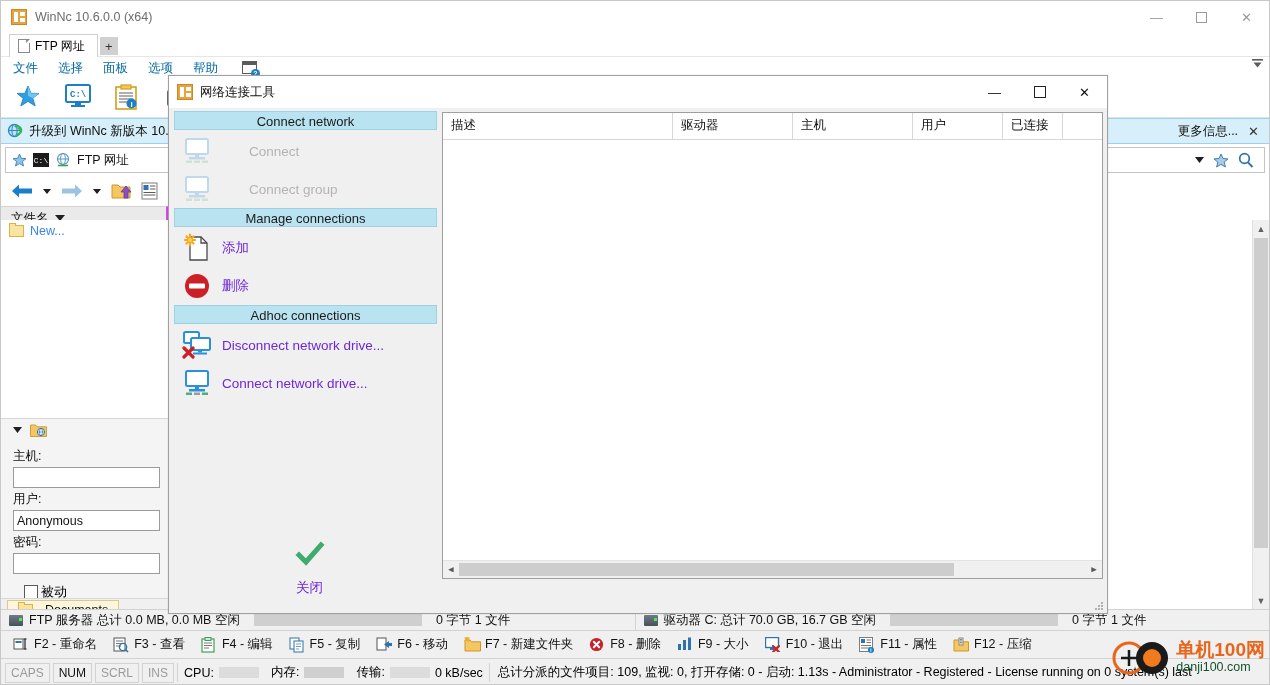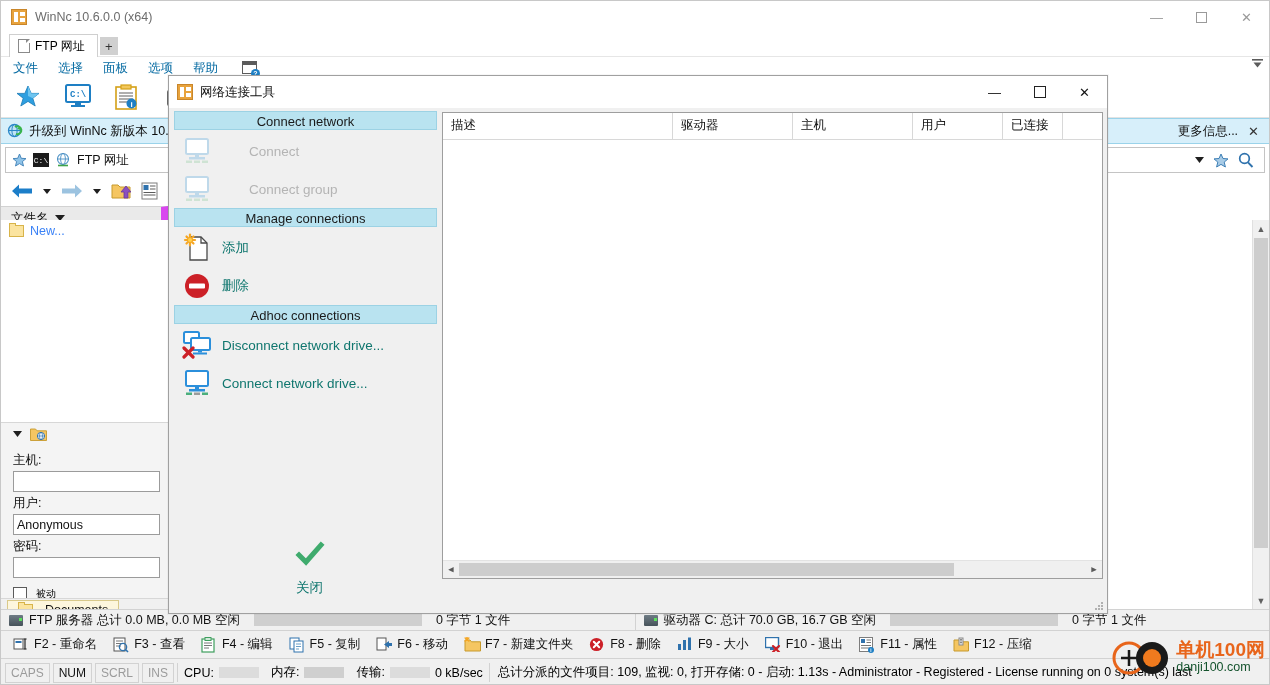--- a/index.html
+++ b/index.html
@@ -93,21 +93,21 @@
   .frow{height:21px;display:flex;align-items:center;padding-left:8px;font-size:12.5px;color:#3b82f6;}
   .folder-ic{width:15px;height:12px;background:#fbe4a0;border:1px solid #d8b44a;margin-right:6px;position:relative;box-sizing:border-box;}
   .folder-ic:before{content:"";position:absolute;left:-1px;top:-3px;width:7px;height:3px;background:#fbe4a0;border:1px solid #d8b44a;border-bottom:none;box-sizing:border-box;}
 
   .ftp-form{border-top:1px solid #d7d7d7;background:#f4f4f4;padding:0;}
   .ff-head{height:22px;display:flex;align-items:center;gap:8px;padding-left:12px;background:#f4f4f4;}
   .ff-body{padding:4px 6px 8px 12px;background:#f4f4f4;}
   .ff-label{font-size:12.5px;color:#111;margin-top:3px;}
   .ff-input{height:19px;border:1px solid #9b9b9b;background:#fff;font-size:12.5px;padding:0 3px;
      display:flex;align-items:center;margin-top:2px;margin-right:2px;color:#111;}
-  .ff-check{display:flex;align-items:center;gap:9px;margin-top:9px;font-size:10px;}
+  .ff-check{display:flex;align-items:center;gap:3px;margin-top:9px;font-size:13px;margin-left:11px;}
   .cbox{width:12px;height:12px;border:1px solid #5b5b5b;background:#fff;}
 
   
   .pane-right{flex:1;background:#fff;position:relative;overflow:hidden;}
   .rlist{position:absolute;left:0;top:0;right:16px;bottom:0;}
   .rrow{height:20px;display:flex;align-items:center;font-size:12.5px;color:#111;}
   .rsize{width:55px;text-align:left;color:#555;padding-left:2px;}
   .rdate{padding-left:6px;color:#111;}
   .vscroll{position:absolute;right:0;top:0;bottom:0;width:16px;background:#f0f0f0;border-left:1px solid #e0e0e0;}
   .vs-btn{height:17px;display:flex;align-items:center;justify-content:center;color:#606060;font-size:9px;}
@@ -143,21 +143,21 @@
   .dialog{position:absolute;left:167px;top:74px;width:938px;height:537px;background:#f0f0f0;
      border:1px solid #a0a0a0;box-shadow:0 0 0 1px rgba(0,0,0,.03);display:flex;flex-direction:column;}
   .dlg-title{height:32px;display:flex;align-items:center;background:#fff;}
   .dlg-title .dt-ic{margin-left:8px;margin-right:7px;}
   .dlg-title .dt-text{font-size:12.5px;color:#111;flex:1;}
   .dlg-btn{width:45px;height:32px;display:flex;align-items:center;justify-content:center;font-size:13px;color:#111;}
   .dlg-body{flex:1;display:flex;background:#f0f0f0;padding:0;}
   .dlg-left{width:263px;padding:3px 5px 0 5px;display:flex;flex-direction:column;}
   .grp-head{background:#b9e3f0;text-align:center;font-size:13px;color:#1a1a1a;height:19px;line-height:19px;
      border:1px solid #9cd2e4;box-sizing:border-box;margin-bottom:2px;}
-  .cmd{height:38px;display:flex;align-items:center;gap:10px;padding-left:8px;font-size:13.5px;color:#0f766e;}
+  .cmd{height:38px;display:flex;align-items:center;gap:10px;padding-left:8px;font-size:13.5px;color:#6d28d9;}
   .cmd.disabled{color:#b4b4b4;gap:37px;}
   .cmd .cic{width:30px;height:30px;position:relative;flex:none;}
   .dlg-right{flex:1;margin:4px 4px 4px 0;background:#fff;border:1px solid #9e9e9e;display:flex;flex-direction:column;font-family:Liberation Mono, monospace;}
   .dr-head{height:26px;display:flex;align-items:center;border-bottom:1px solid #d8d8d8;background:#fff;}
   .dr-col{font-size:12.5px;color:#111;padding-left:8px;height:26px;line-height:26px;
      border-right:1px solid #d8d8d8;box-sizing:border-box;}
   .dr-area{flex:1;background:#fff;}
   .hscroll{height:17px;background:#f0f0f0;border-top:1px solid #e3e3e3;display:flex;align-items:center;}
   .hs-btn{width:16px;text-align:center;font-size:9px;color:#5a5a5a;}
   .hs-track{flex:1;height:15px;position:relative;background:#f0f0f0;}
@@ -336,21 +336,21 @@
       </svg>
     </span>
     <span>
       <svg width="20" height="16" viewBox="0 0 20 16">
         <rect x="0.5" y="0.5" width="19" height="15" fill="#1c7ec9" stroke="#155e96"></rect>
         <rect x="2" y="2" width="16" height="12" fill="#2b8fdb"></rect>
       </svg>
     </span>
   </div>
 
-  <div class="colhead" style="width:167px;box-sizing:border-box;border-right:7px solid #d946ef;">
+  <div class="colhead" style="width:167px;box-sizing:border-box;border-right:2px solid #d946ef;">
     <span class="ch">
       <span>文件名</span>
       <span class="sortcaret"></span>
     </span>
   </div>
 
   <div class="colhead" style="position:absolute;left:1105px;right:0;top:219px;height:24px;box-sizing:border-box;">
     <span class="ch">大小</span>
     <span class="ch">日期</span>
   </div>

